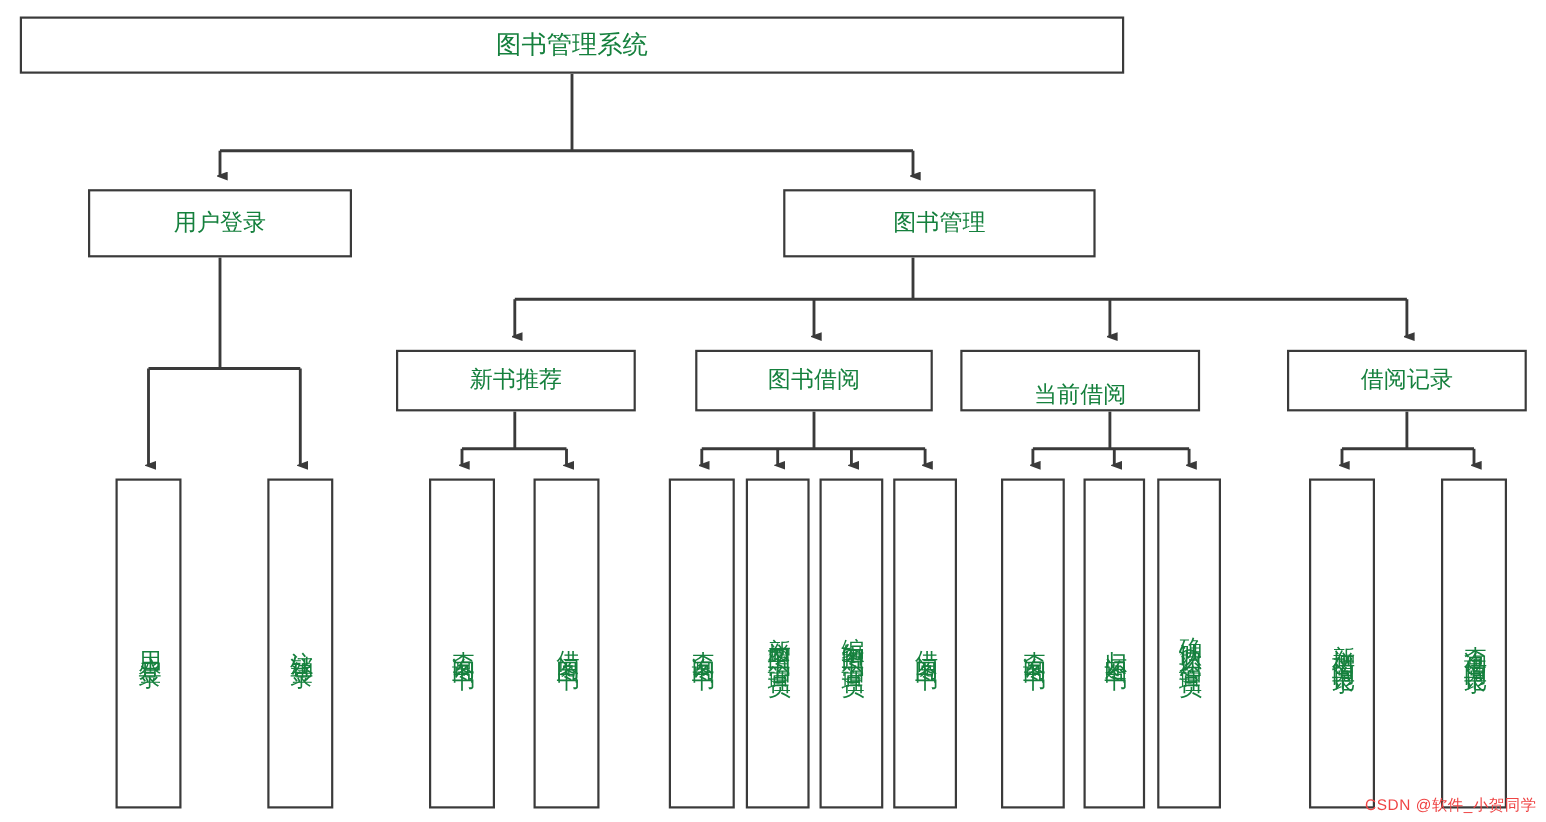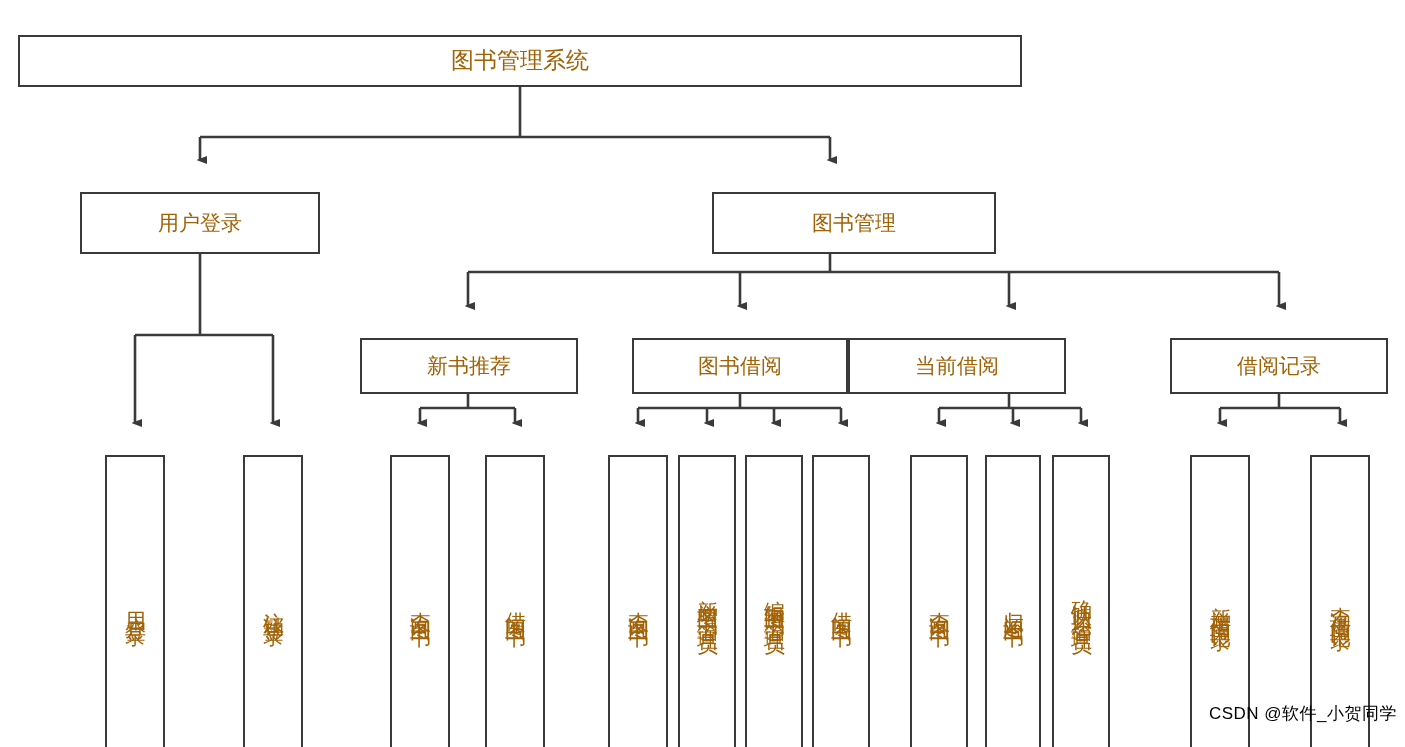--- a/index.html
+++ b/index.html
@@ -23,27 +23,26 @@
     top: 0;
     width: 1405px;
     height: 747px;
     pointer-events: none;
   }
   .node {
     position: absolute;
     box-sizing: border-box;
     border: 2px solid #3a3a3a;
     background: #ffffff;
-    color: #a16207;
+    color: #15803d;
     display: flex;
     align-items: center;
     justify-content: center;
     text-align: center;
     line-height: 1.18;
-    margin-top: 20px;
   }
   .node.root {
     font-size: 23px;
   }
   .node.level2 {
     font-size: 21px;
   }
   .node.level3 {
     font-size: 21px;
   }
@@ -59,23 +58,23 @@
   }
   .node.leaf .vtext {
     writing-mode: vertical-rl;
     text-orientation: upright;
     white-space: nowrap;
     display: block;
   }
   .watermark {
     position: absolute;
     right: 8px;
-    bottom: 22px;
-    font-size: 17px;
-    color: #000000;
+    bottom: 6px;
+    font-size: 14px;
+    color: #ef4444;
     letter-spacing: 0.5px;
     white-space: nowrap;
   }
 </style>
 </head>
 <body>
 
 <div id="canvas">
 
   <svg id="edges" viewBox="0 0 1405 747" xmlns="http://www.w3.org/2000/svg">
@@ -138,21 +137,21 @@
   <div class="node level2" style="left: 712px; top: 172px; width: 284px; height: 62px;">
     <span>图书管理</span>
   </div>
 
   <div class="node level3" style="left: 632px; top: 318px; width: 216px; height: 56px;">
     <span>图书借阅</span>
   </div>
   <div class="node level3" style="left: 360px; top: 318px; width: 218px; height: 56px;">
     <span>新书推荐</span>
   </div>
-  <div class="node level3" style="left: 848px; top: 318px; width: 218px; height: 56px;">
+  <div class="node level3" style="left: 873px; top: 318px; width: 218px; height: 56px; align-items: flex-end;">
     <span>当前借阅</span>
   </div>
   <div class="node level3" style="left: 1170px; top: 318px; width: 218px; height: 56px;">
     <span>借阅记录</span>
   </div>
 
   <div class="node leaf" style="left: 105px; top: 435px; width: 60px; height: 300px;">
     <span class="vtext">用户登录</span>
   </div>
   <div class="node leaf" style="left: 243px; top: 435px; width: 60px; height: 300px;">

